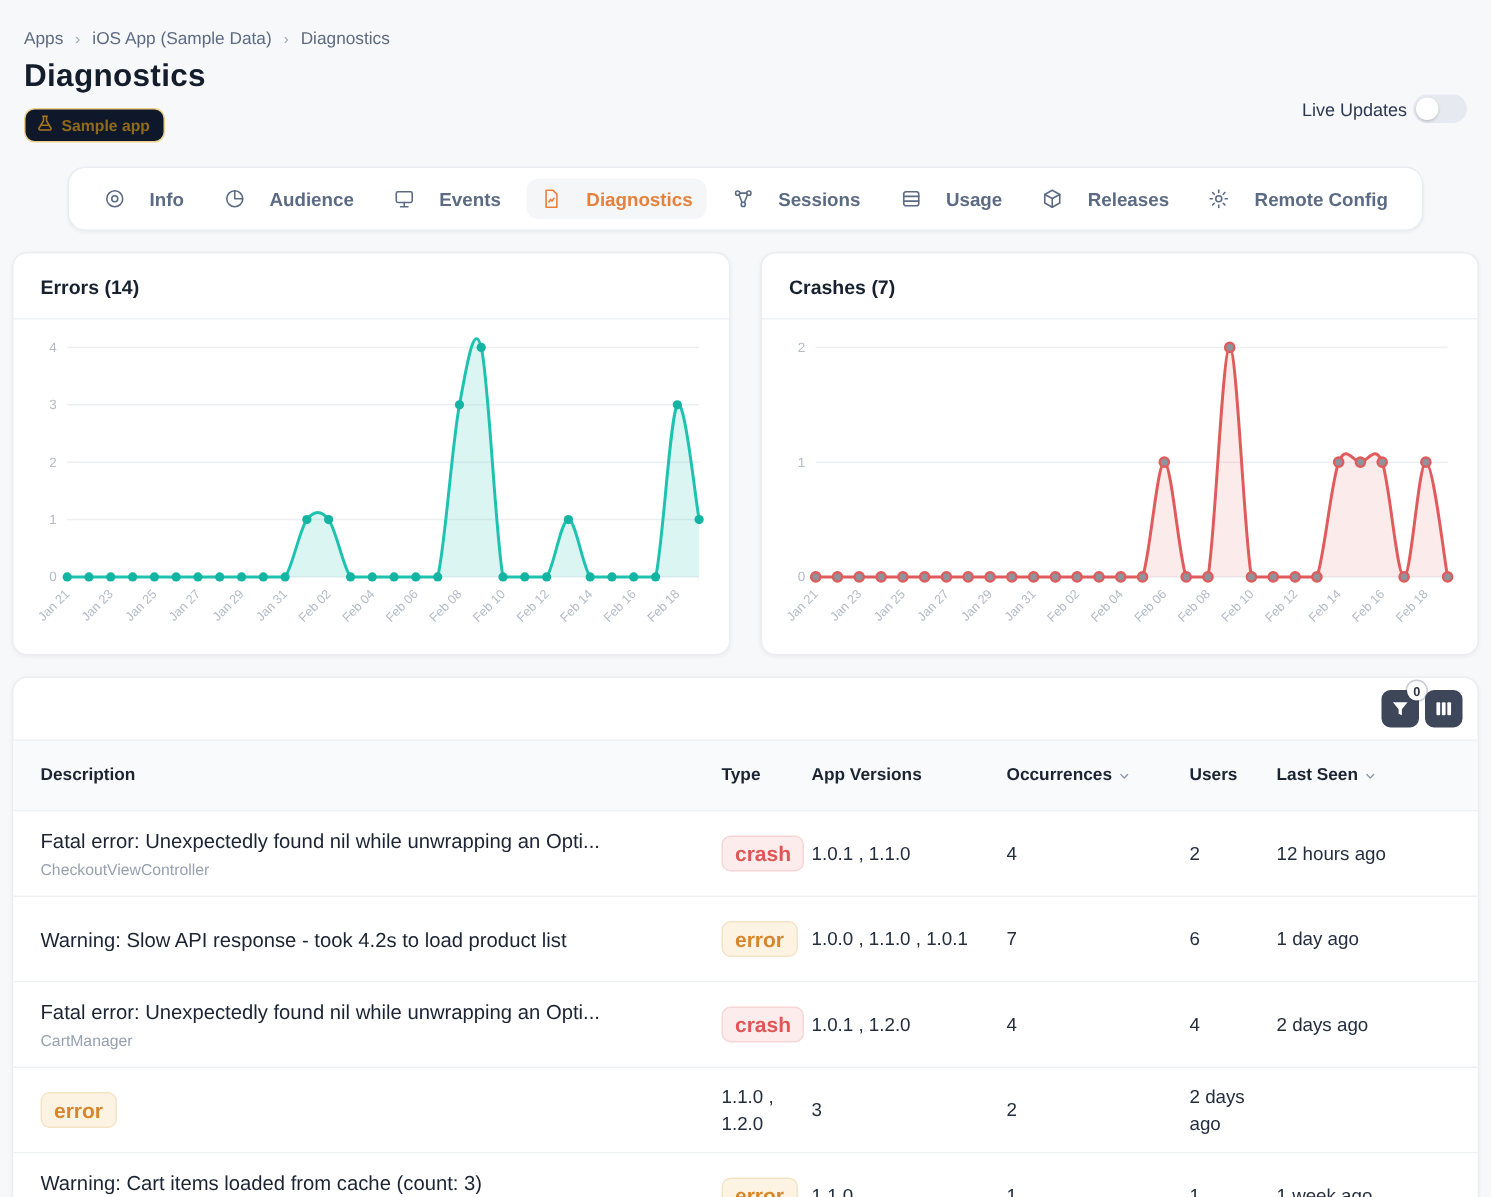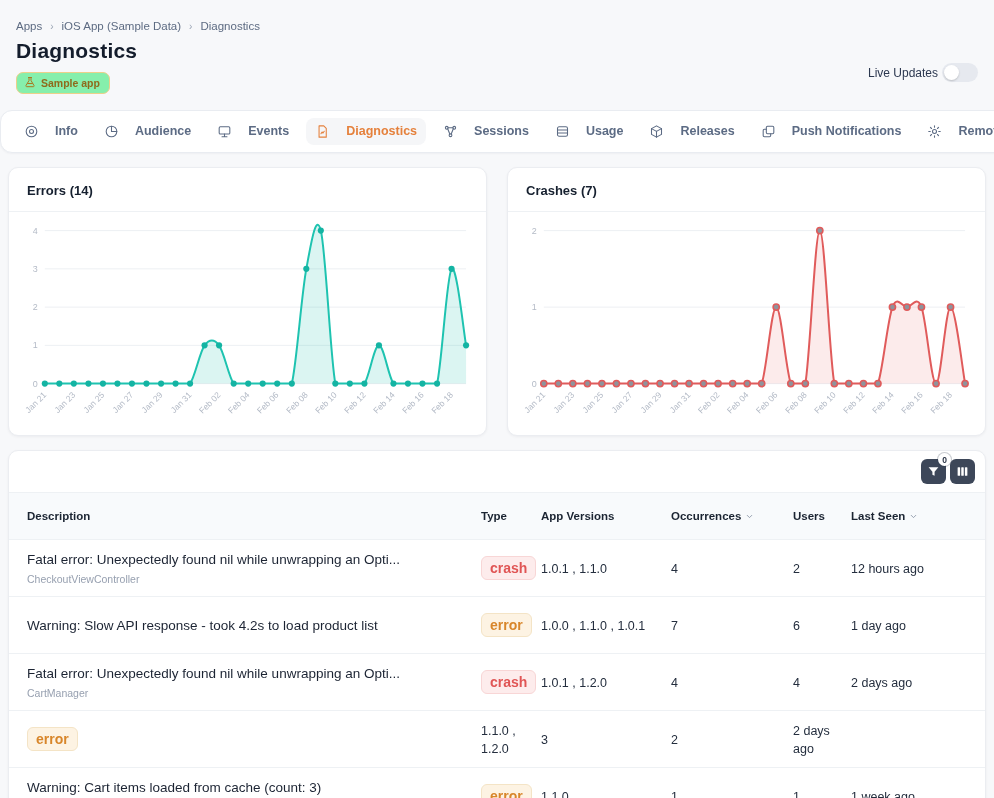--- a/index.html
+++ b/index.html
@@ -8,40 +8,40 @@
     font-family:"Liberation Sans","DejaVu Sans",sans-serif;
     background:#f7f8fa; color:#1a2332; position:relative;
   }
   .top { padding:20px 16px 0; position:relative; }
   .breadcrumb { display:flex; align-items:center; gap:8px; font-size:11.5px; color:#5d6b82; }
   .breadcrumb .crumb { cursor:pointer; }
   .breadcrumb .sep { color:#9aa4b4; font-size:10px; }
   .page-title { font-size:21px; font-weight:800; color:#141d2c; margin:7px 0 9px; letter-spacing:.2px; }
   .sample-badge {
     display:inline-flex; align-items:center; gap:5px;
-    background:#86efac; border:1px solid #ecd08a; color:#8f6a1c;
+    background:#0f172a; border:1px solid #ecd08a; color:#8f6a1c;
     font-size:10.5px; font-weight:700; padding:3px 9px 3px 7px; border-radius:7px;
   }
   .controls { position:absolute; top:63px; right:16px; display:flex; align-items:center; gap:12px; }
   .date-btn {
     display:flex; align-items:center; gap:7px; background:#fff; border:1px solid #dde2ea;
     border-radius:9px; padding:7px 12px; font-size:12px; font-weight:600; color:#36425a;
     cursor:pointer; box-shadow:0 1px 2px rgba(16,24,40,.04);
   }
   .date-btn svg { display:block; }
   .live { display:flex; align-items:center; gap:4px; font-size:12px; color:#2c3850; }
   .toggle { width:36px; height:19px; border-radius:10px; background:#e6e9ef; position:relative; cursor:pointer; }
   .toggle .knob { position:absolute; top:2px; left:2px; width:15px; height:15px; border-radius:50%; background:#fff; box-shadow:0 1px 2px rgba(0,0,0,.18); }
   
   .tabbar {
     width:fit-content; margin:16px auto 0; background:#fff; border:1px solid #e9ecf1;
     border-radius:12px; padding:7px 14px; display:flex; align-items:center; gap:8px;
     box-shadow:0 1px 2px rgba(16,24,40,.04);
   }
-  .tab { display:flex; gap:16px; padding:6px 9px; border-radius:8px;
+  .tab { display:flex; align-items:center; gap:16px; padding:6px 9px; border-radius:8px;
     font-size:12.5px; font-weight:600; color:#5c6b84; cursor:pointer; white-space:nowrap; }
   .tab svg { display:block; }
   .tab.active { background:#f5f6f8; color:#e5813c; }
   
   .charts-row { display:flex; gap:20px; margin:14px 8px 0; }
   .card { background:#fff; border:1px solid #ebedf1; border-radius:10px; box-shadow:0 1px 3px rgba(16,24,40,.05); }
   .chart-card { flex:1; height:269px; overflow:hidden; }
   .chart-card h3 { font-size:13px; font-weight:700; color:#16202f; padding:15px 18px 13px; }
   .chart-card .divider { border-bottom:1px solid #eef1f4; }
   .chart-wrap { padding:6px 8px 0 6px; }
@@ -159,29 +159,20 @@
       <span>Usage</span>
     </div>
     <div class="tab">
       <span style="display: flex;">
         <svg width="15" height="15" viewBox="0 0 24 24" fill="none" stroke="currentColor" stroke-width="1.7" stroke-linecap="round" stroke-linejoin="round">
           <path d="M12 3l8 4.4v9.2L12 21l-8-4.4V7.4z"></path>
           <path d="M4 7.4l8 4.4 8-4.4M12 11.8V21"></path>
         </svg>
       </span>
       <span>Releases</span>
-    </div>
-    <div class="tab">
-      <span style="display: flex;">
-        <svg width="15" height="15" viewBox="0 0 24 24" fill="none" stroke="currentColor" stroke-width="1.7" stroke-linecap="round" stroke-linejoin="round">
-          <rect x="8.5" y="3.5" width="12" height="12" rx="2"></rect>
-          <path d="M15.5 15.5v3a2 2 0 0 1-2 2h-8a2 2 0 0 1-2-2v-8a2 2 0 0 1 2-2h3"></path>
-        </svg>
-      </span>
-      <span>Push Notifications</span>
     </div>
     <div class="tab">
       <span style="display: flex;">
         <svg width="15" height="15" viewBox="0 0 24 24" fill="none" stroke="currentColor" stroke-width="1.7" stroke-linecap="round" stroke-linejoin="round">
           <circle cx="12" cy="12" r="3.2"></circle>
           <path d="M12 2.8v2.4M12 18.8v2.4M2.8 12h2.4M18.8 12h2.4M5.5 5.5l1.7 1.7M16.8 16.8l1.7 1.7M18.5 5.5l-1.7 1.7M7.2 16.8l-1.7 1.7"></path>
         </svg>
       </span>
       <span>Remote Config</span>
     </div>

